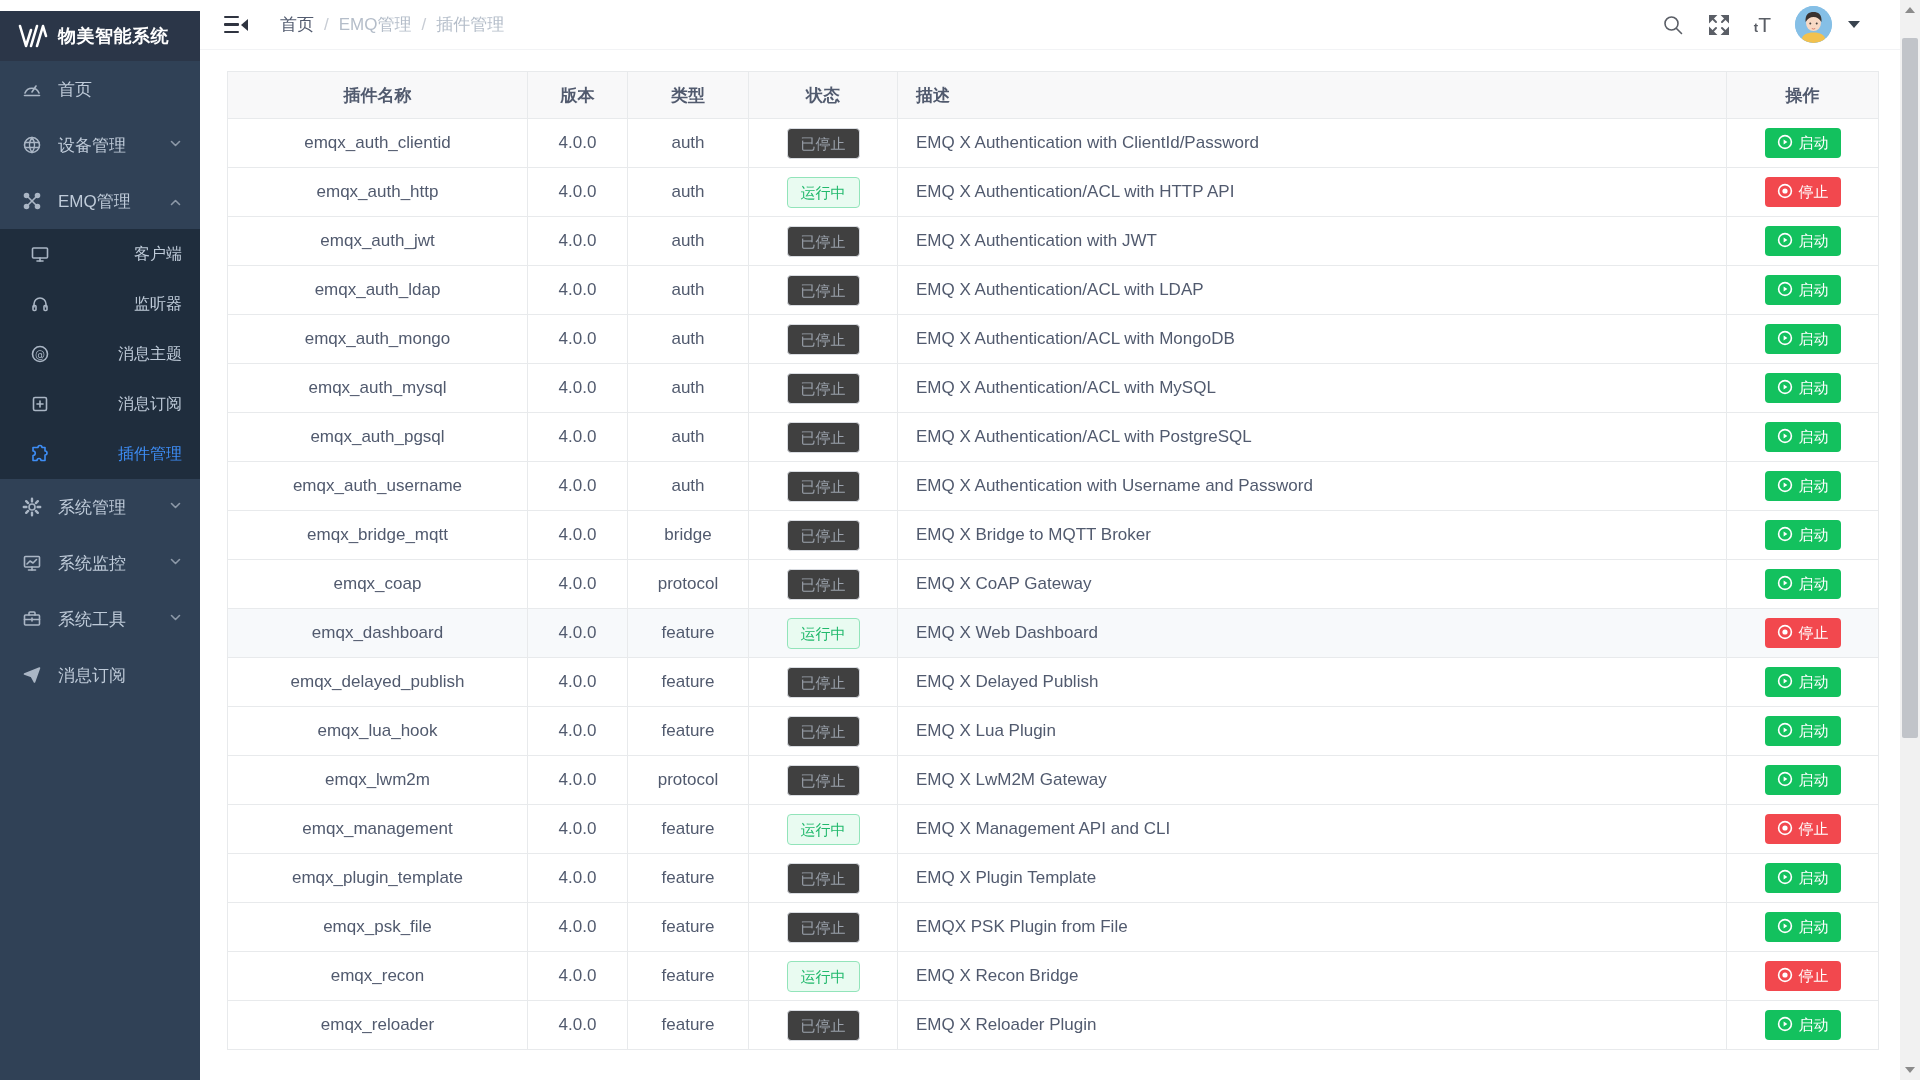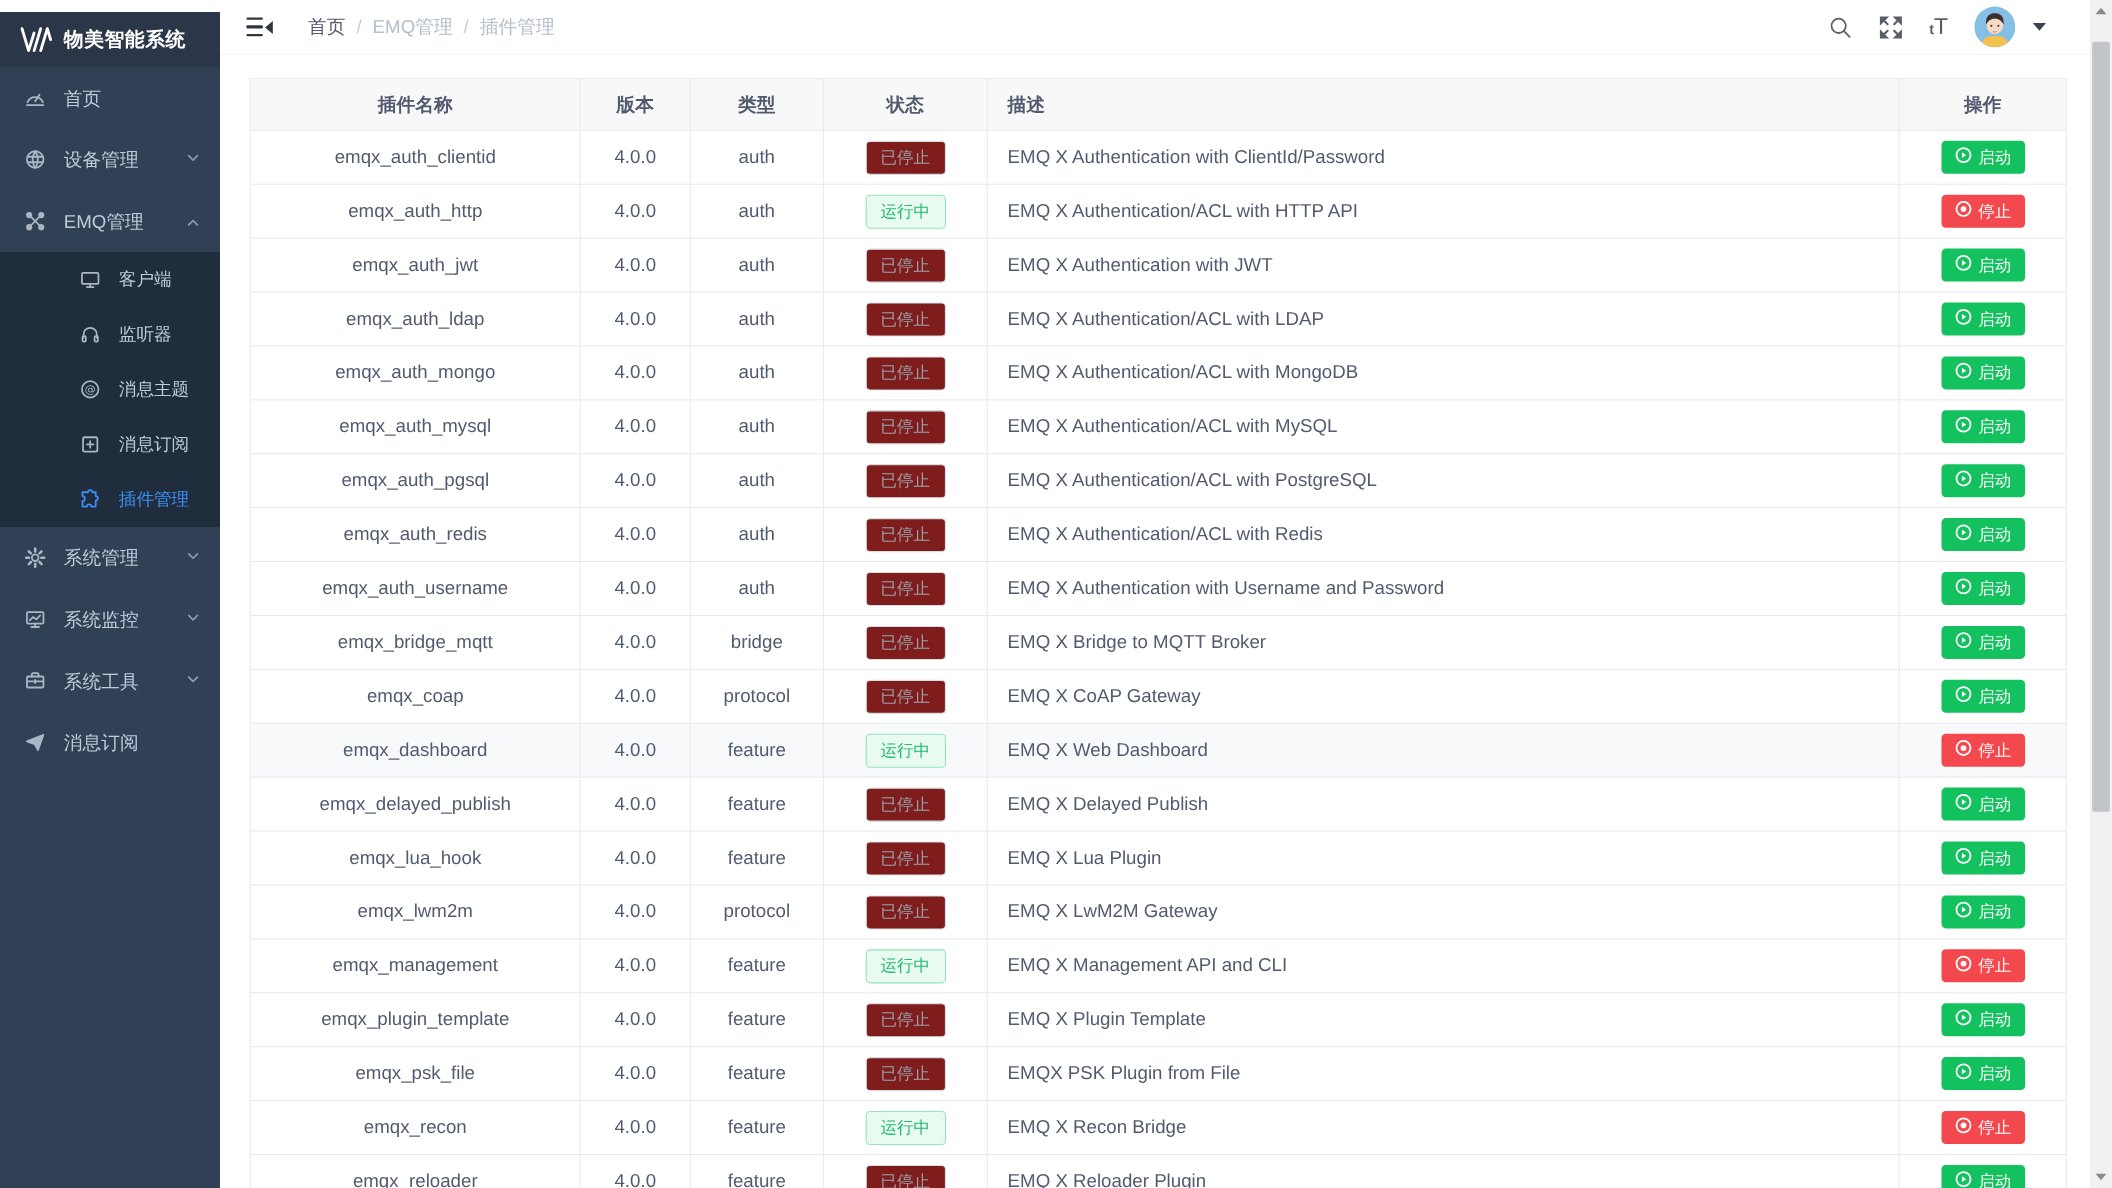--- a/index.html
+++ b/index.html
@@ -10,21 +10,21 @@
   .sidebar { position:absolute; left:0; top:11px; width:200px; height:1080px; background:#304156; z-index:5; }
   .logo-bar { height:50px; display:flex; align-items:center; padding-left:18px; background:#2b3648; gap:10px; }
   .logo-title { color:#ffffff; font-weight:bold; font-size:18px; letter-spacing:.5px; }
   .menu { list-style:none; }
   .menu-item { height:56px; display:flex; align-items:center; padding:0 18px 0 20px; color:#bfcbd9; font-size:17px; cursor:pointer; }
   .menu-item .mi-icon { width:24px; margin-right:14px; display:flex; justify-content:center; color:#aab6c5; flex:none; }
   .menu-item .mi-label { flex:1; white-space:nowrap; }
   .chev { color:#8d99a8; flex:none; transition:.2s; }
   .chev.up { transform:rotate(180deg); }
   .submenu { background:#1f2d3d; list-style:none; }
-  .submenu .menu-item { height:50px; padding-left:70px; font-size:16px; }
+  .submenu .menu-item { height:50px; padding-left:28px; font-size:16px;text-align:right; }
   .submenu .menu-item.active { color:#3e8ef7; }
   .submenu .menu-item.active .mi-icon { color:#3e8ef7; }
   svg.ic { stroke:currentColor; fill:none; stroke-width:1.6; stroke-linecap:round; stroke-linejoin:round; }
 
   
   .topbar { position:absolute; left:200px; top:0; width:1700px; height:50px; background:#fff; display:flex; align-items:center; padding:0 40px 0 24px; border-bottom:1px solid #f2f3f5; z-index:4; }
   .hamburger { width:24px; height:20px; position:relative; cursor:pointer; flex:none; }
   .hamburger i { position:absolute; left:0; height:2.5px; background:#2f3440; border-radius:1px; }
   .hamburger i:nth-child(1){ top:1px; width:15px; }
   .hamburger i:nth-child(2){ top:8.5px; width:15px; }
@@ -45,21 +45,21 @@
   .content { position:absolute; left:200px; top:50px; width:1700px; padding:21px 22px 0 27px; }
   table { border-collapse:collapse; table-layout:fixed; width:1651px; font-size:17px; }
   col.c-name{width:300px} col.c-ver{width:100px} col.c-type{width:121px} col.c-status{width:149px} col.c-desc{width:829px} col.c-act{width:152px}
   th { background:#f8f8f9; color:#515a6e; font-weight:bold; height:47px; border:1px solid #e8eaec; text-align:center; }
   th.left { text-align:left; padding-left:18px; }
   td { height:49px; border:1px solid #e8eaec; text-align:center; color:#515a6e; }
   td.left { text-align:left; padding-left:18px; }
   tr.hl td { background:#f7f9fb; }
 
   .tag { display:inline-block; padding:7px 13px; border-radius:4px; font-size:15px; line-height:1; }
-  .tag.stopped { background:#7f1d1d; border:1px solid #dadde2; color:#9aa1ab; }
+  .tag.stopped { background:#404040; border:1px solid #dadde2; color:#9aa1ab; }
   .tag.running { background:#e9fbf1; border:1px solid #92e4ba; color:#21b96c; }
 
   .btn { display:inline-flex; align-items:center; gap:6px; height:30px; padding:0 12px; border:none; border-radius:4px; color:#fff; font-size:15px; cursor:pointer; font-family:inherit; }
   .btn.start { background:#13c15e; }
   .btn.stop  { background:#f2484e; }
   .btn svg { stroke:#fff; fill:none; stroke-width:1.6; }
 
   
   .scrollbar { position:absolute; right:0; top:0; width:20px; height:1080px; background:#f1f1f1; z-index:9; }
   .sb-arrow { position:absolute; left:0; width:20px; height:20px; display:flex; align-items:center; justify-content:center; cursor:pointer; }
@@ -404,34 +404,20 @@
           <td class="left">EMQ X Authentication/ACL with PostgreSQL</td>
           <td><button class="btn start">
               <span><svg width="16" height="16" viewBox="0 0 16 16">
                   <circle cx="8" cy="8" r="6.4"></circle>
                   <path d="M6.6 5.4 L10.4 8 L6.6 10.6 Z" fill="#fff" stroke="none"></path>
                 </svg></span>
               <span>启动</span>
             </button></td>
         </tr>
         <tr>
-          <td>emqx_auth_redis</td>
-          <td>4.0.0</td>
-          <td>auth</td>
-          <td><span class="tag stopped">已停止</span></td>
-          <td class="left">EMQ X Authentication/ACL with Redis</td>
-          <td><button class="btn start">
-              <span><svg width="16" height="16" viewBox="0 0 16 16">
-                  <circle cx="8" cy="8" r="6.4"></circle>
-                  <path d="M6.6 5.4 L10.4 8 L6.6 10.6 Z" fill="#fff" stroke="none"></path>
-                </svg></span>
-              <span>启动</span>
-            </button></td>
-        </tr>
-        <tr>
           <td>emqx_auth_username</td>
           <td>4.0.0</td>
           <td>auth</td>
           <td><span class="tag stopped">已停止</span></td>
           <td class="left">EMQ X Authentication with Username and Password</td>
           <td><button class="btn start">
               <span><svg width="16" height="16" viewBox="0 0 16 16">
                   <circle cx="8" cy="8" r="6.4"></circle>
                   <path d="M6.6 5.4 L10.4 8 L6.6 10.6 Z" fill="#fff" stroke="none"></path>
                 </svg></span>

